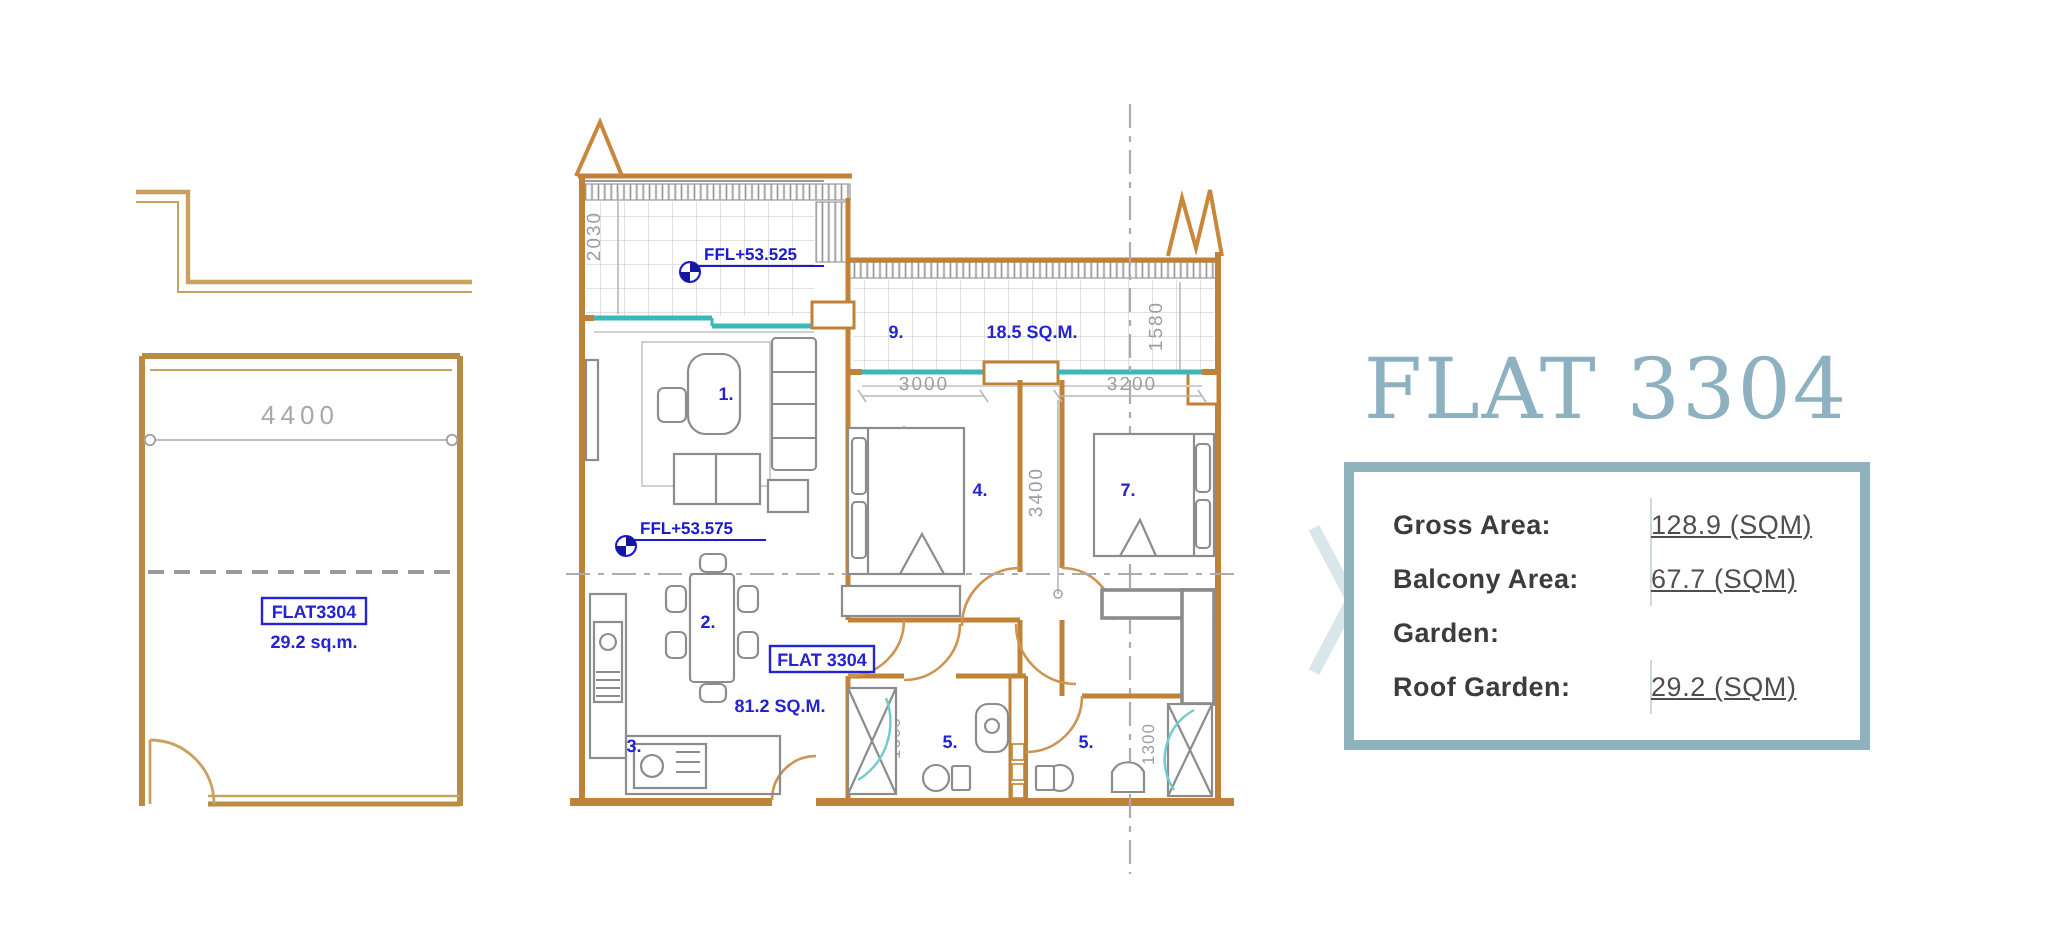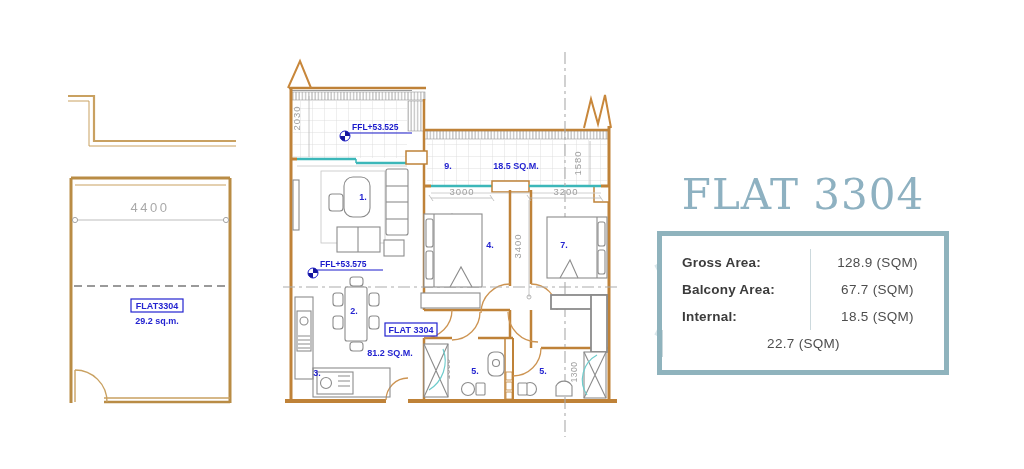--- a/index.html
+++ b/index.html
@@ -2,27 +2,27 @@
 <html><head>
 <meta charset="utf-8">
 <style>
   html,body{margin:0;padding:0;background:#ffffff;}
   .stage{position:relative;width:1024px;height:469px;background:#ffffff;overflow:hidden;
          font-family:"Liberation Sans",sans-serif;}
   .plan-svg{position:absolute;left:0;top:0;}
   .info-panel{position:absolute;left:653px;top:174px;width:300px;}
   .panel-title{font-family:"DejaVu Serif",serif;font-size:42px;line-height:1;color:#8eb1c1;
                text-align:center;letter-spacing:1px;white-space:nowrap;}
-  .area-table{width:292px;box-sizing:border-box;margin:15px auto 0 auto;border:5px solid #8fb3bd;
+  .area-table{width:263px;box-sizing:border-box;margin:15px auto 0 auto;border:5px solid #8fb3bd;
               background:#ffffff;padding:13px 0;}
   .trow{display:flex;align-items:center;}
   .tlabel{width:148px;box-sizing:border-box;padding:6px 0 6px 20px;font-size:13.5px;
           font-weight:bold;color:#3c3c3c;letter-spacing:.2px;}
-  .tvalue{flex:1;border-left:1px solid #ccd9dd;text-align:center;padding:6px 0;
-          font-size:13.5px;color:#4e4e4e;letter-spacing:.3px;}
+  .tvalue{flex:1;border-left:1px solid #ccd9dd;text-align:left;padding:6px 0;
+          font-size:13.5px;color:#4e4e4e;letter-spacing:.3px;text-decoration:underline;}
   text{font-family:"Liberation Sans",sans-serif;}
   .blue{fill:#2424d0;font-size:9px;font-weight:bold;}
   .ffl{fill:#1b1bcc;font-size:8.5px;font-weight:bold;}
   .dim{fill:#9e9e9e;font-size:9.5px;letter-spacing:1px;}
   .dimsm{fill:#9e9e9e;font-size:8.5px;letter-spacing:.5px;}
   .dimbig{fill:#a9a9a9;font-size:13px;letter-spacing:2.5px;}
 </style>
 </head>
 <body>
 
@@ -273,22 +273,22 @@
   <div class="area-table">
     <div class="trow">
       <div class="tlabel">Gross Area:</div>
       <div class="tvalue">128.9 (SQM)</div>
     </div>
     <div class="trow">
       <div class="tlabel">Balcony Area:</div>
       <div class="tvalue">67.7 (SQM)</div>
     </div>
     <div class="trow">
-      <div class="tlabel">Internal:</div>
-      <div class="tvalue">18.5 (SQM)</div>
-    </div>
-    <div class="trow">
-      <div class="tvalue">22.7 (SQM)</div>
+      <div class="tlabel">Garden:</div>
+    </div>
+    <div class="trow">
+      <div class="tlabel">Roof Garden:</div>
+      <div class="tvalue">29.2 (SQM)</div>
     </div>
   </div>
 </div>
 
 </div>
 
 </body></html>

